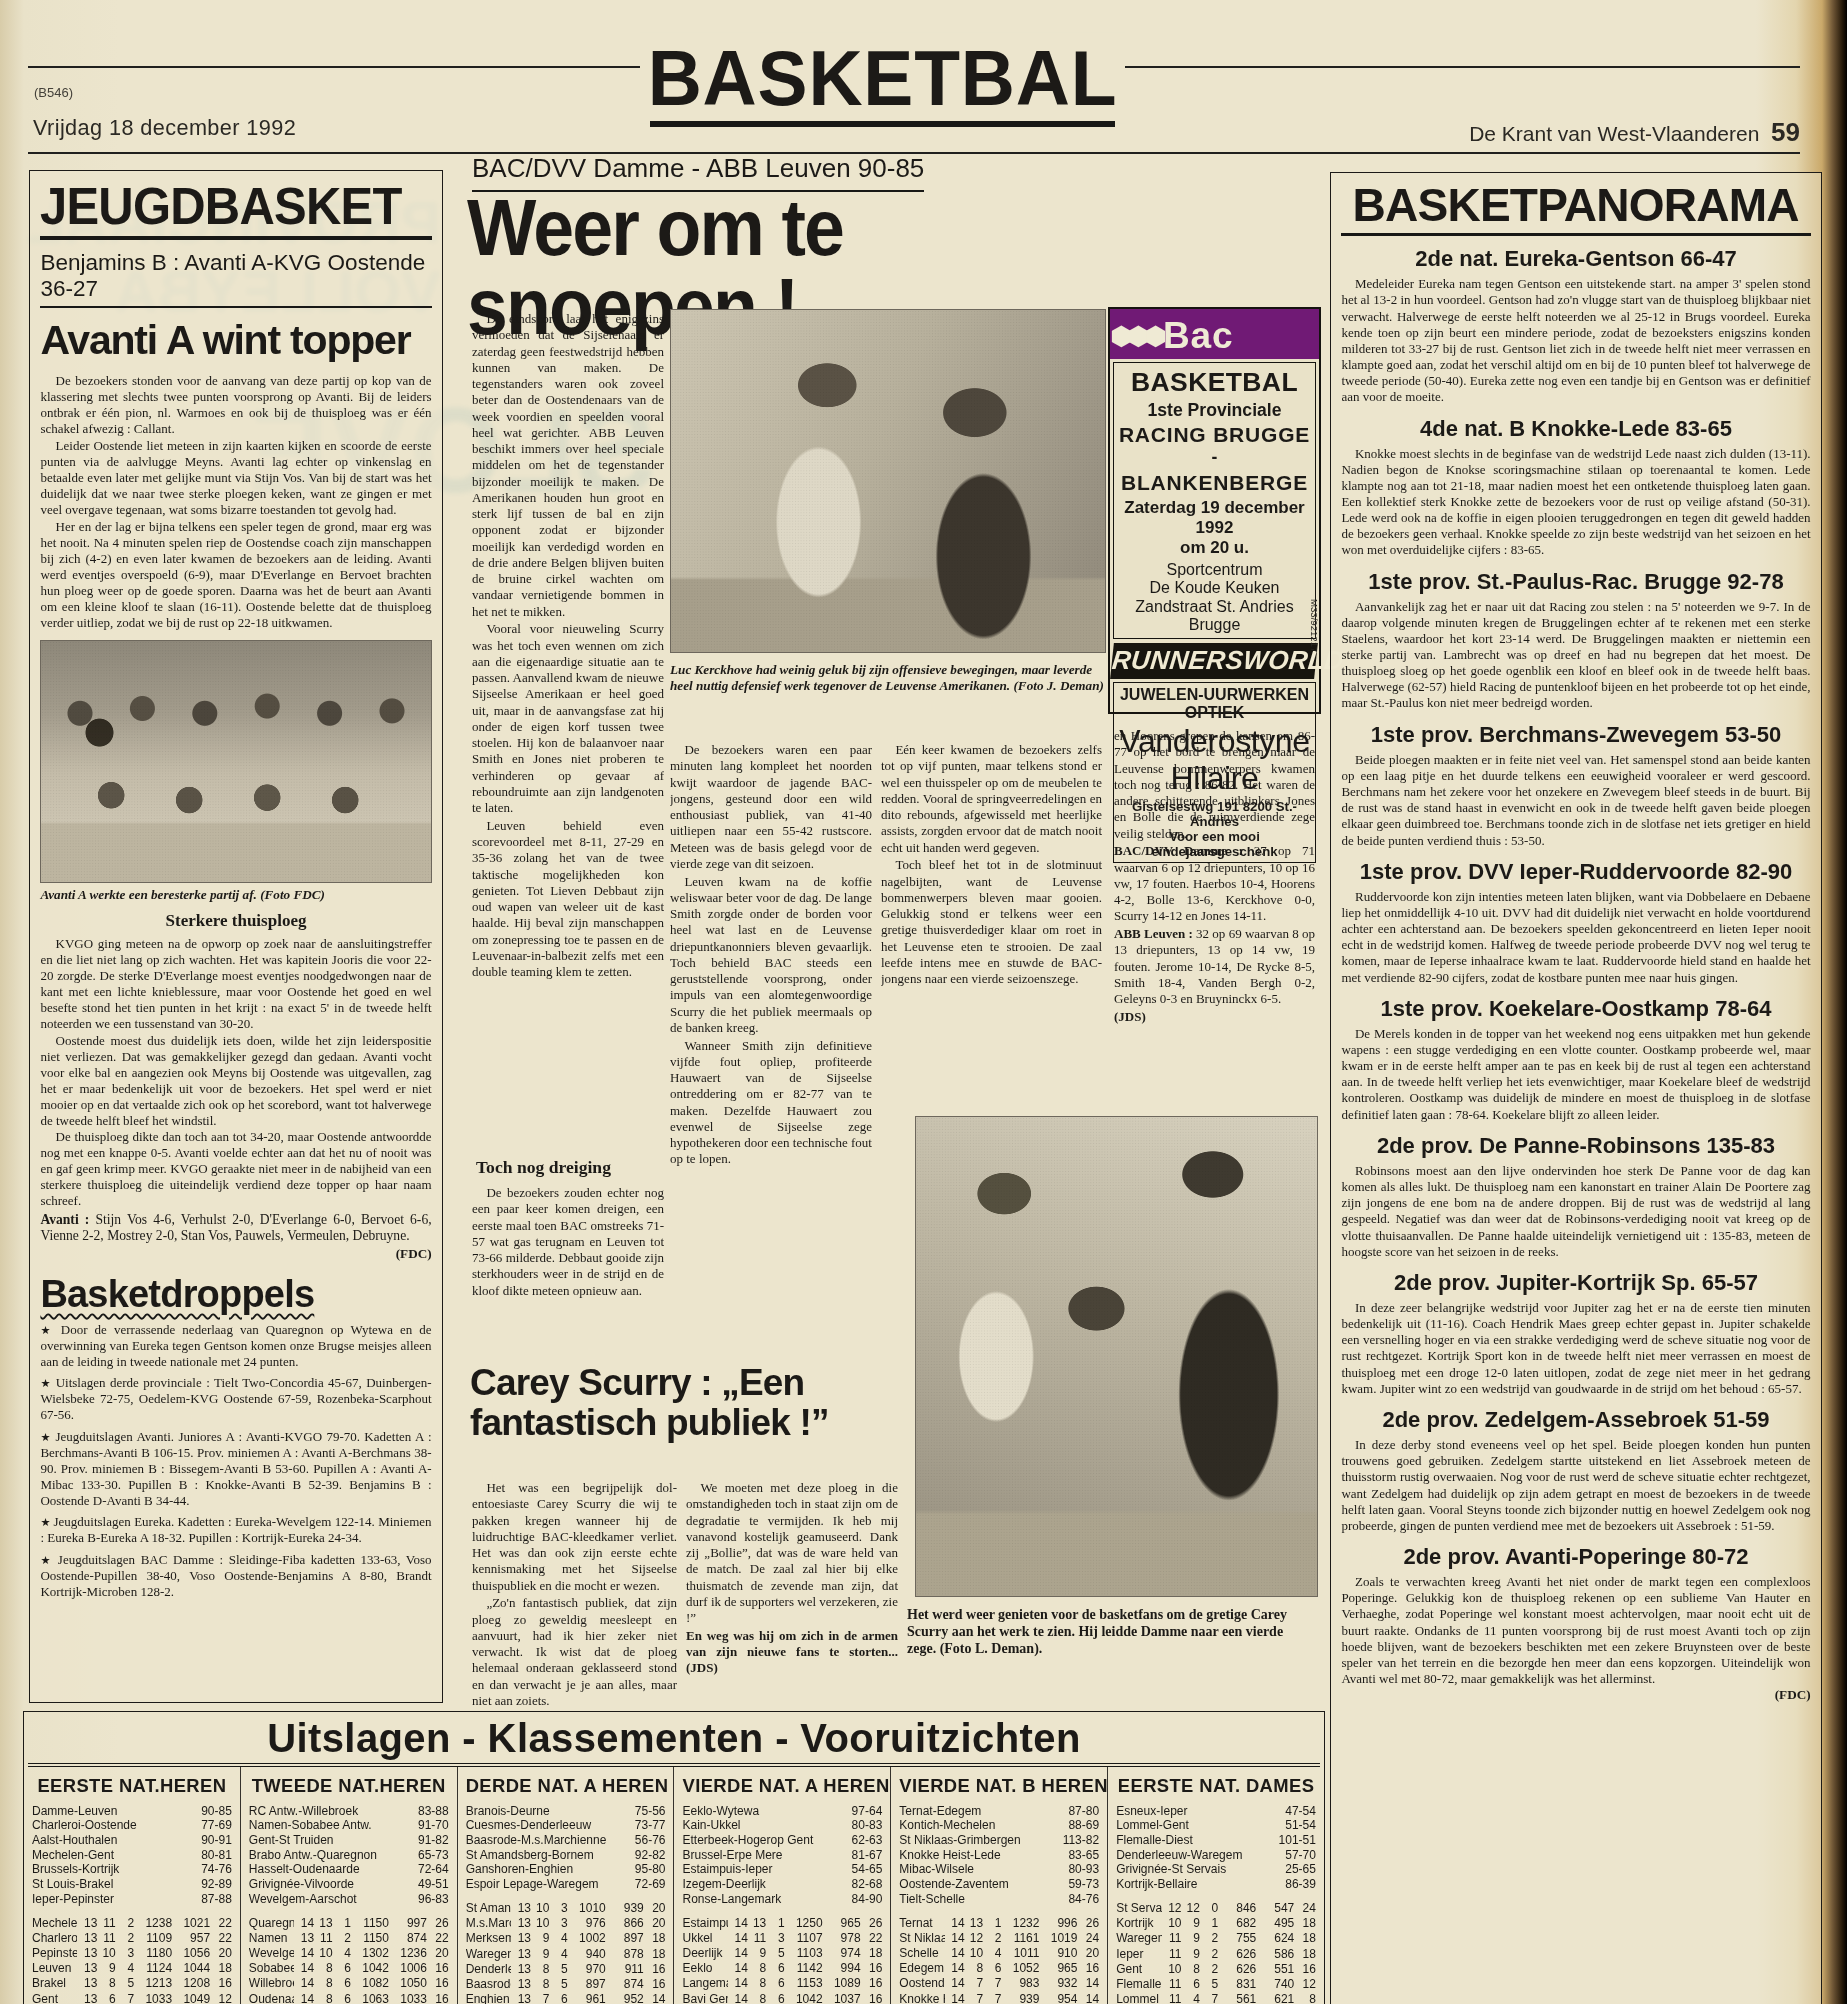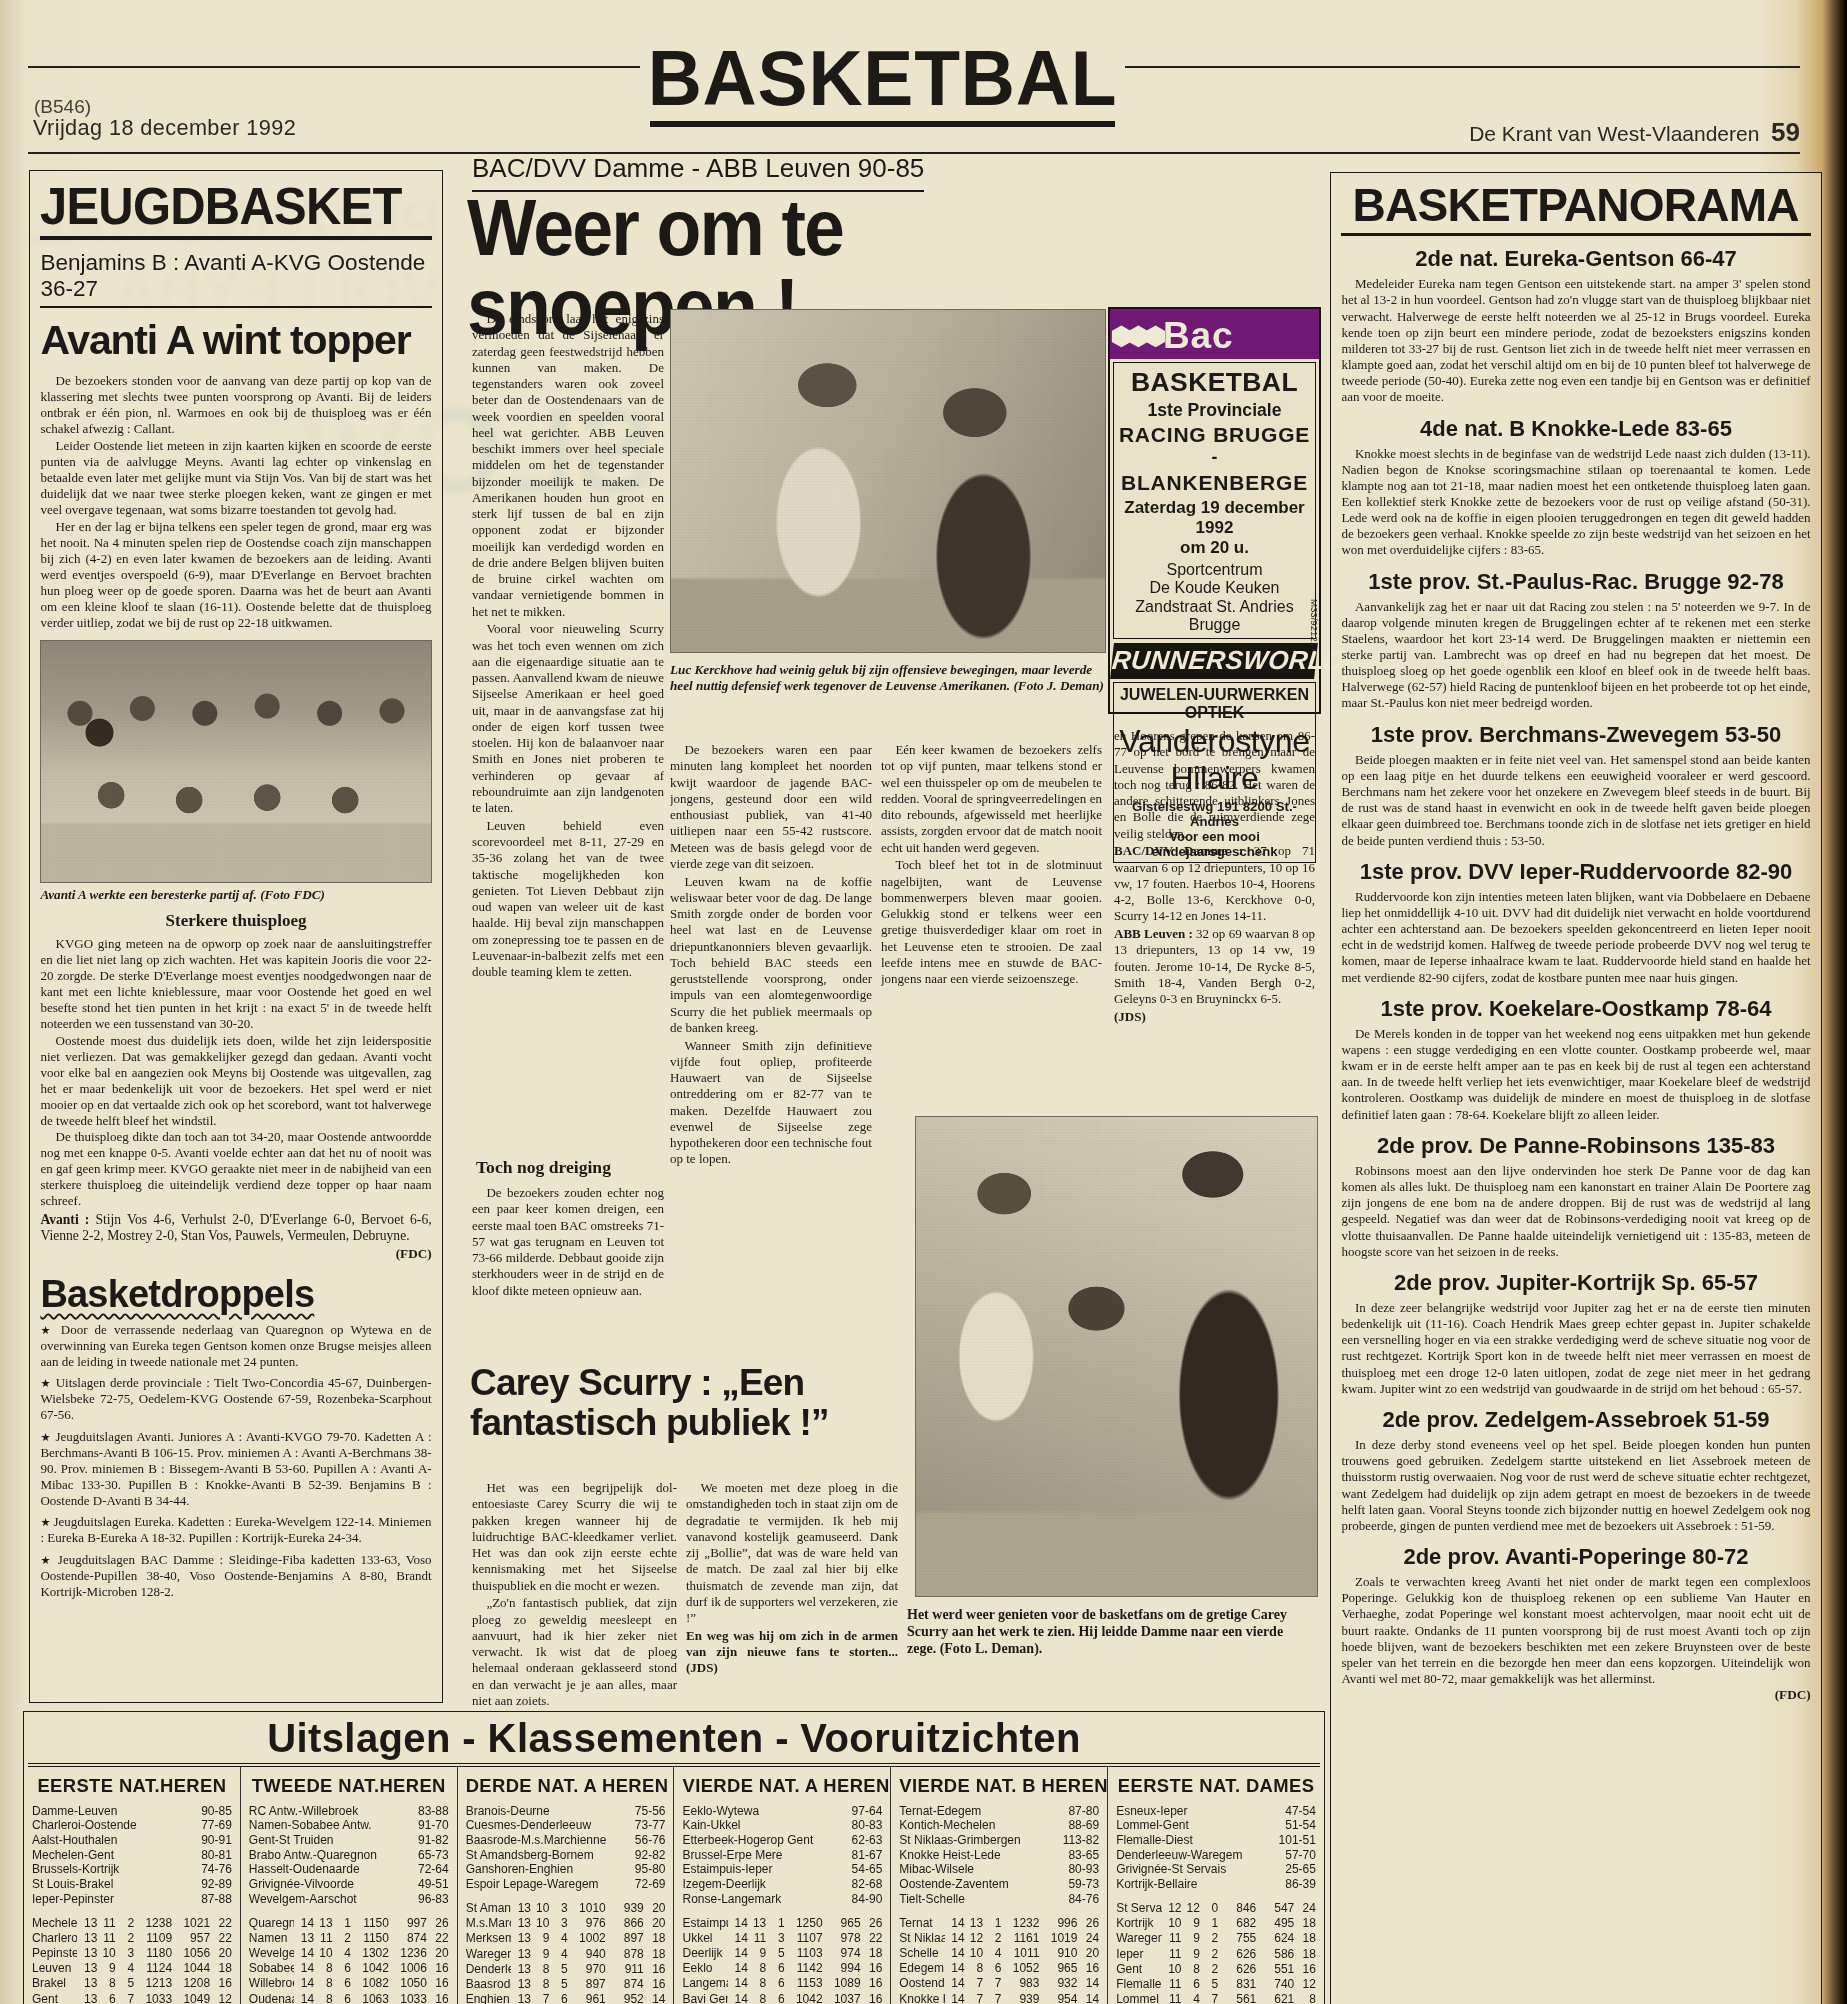--- a/index.html
+++ b/index.html
@@ -6,21 +6,21 @@
   #page{position:relative;width:1847px;height:2707px;overflow:hidden;
     background:linear-gradient(90deg,#d8cca9 0,#e9e2c9 24px,#ece5cd 120px,#ece5cd 1756px,#e3d5ae 1796px,#caa96a 1822px,#6e5535 1833px,#201507 1843px,#000 1847px);
     font-family:"Liberation Serif",serif;color:#1c1a17;}
   #page:after{content:"";position:absolute;left:0;right:0;bottom:0;height:28px;
     background:linear-gradient(0deg,#d9c countryside 0,transparent 0);}
   .ghost{position:absolute;color:#2e8296;opacity:.08;filter:blur(2.8px);font-family:"Liberation Sans",sans-serif;font-weight:900;transform:scaleX(-1);pointer-events:none;}
   .hr{position:absolute;background:#20201e;}
   .b{font-weight:bold;}
   .small{font-size:13.6px;}
   
-  .code{position:absolute;left:34px;top:96px;font-size:19px;color:#44413a;font-family:"Liberation Sans",sans-serif;}
+  .code{position:absolute;left:34px;top:85px;font-size:13px;color:#44413a;font-family:"Liberation Sans",sans-serif;}
   .date{position:absolute;left:33px;top:115px;font-size:21.7px;color:#2b2924;font-family:"Liberation Sans",sans-serif;letter-spacing:0.4px;}
   .masthead{position:absolute;left:640px;top:35px;width:485px;text-align:center;background:#ece5cd;
     font-family:"Liberation Sans",sans-serif;font-weight:900;font-size:75px;letter-spacing:0.8px;transform:scaleY(1.05);}
   .mastbar{position:absolute;left:650px;top:121px;width:465px;height:5.6px;background:#181816;}
   .paperName{position:absolute;left:1307px;top:117px;width:493px;text-align:right;font-size:21px;font-family:"Liberation Sans",sans-serif;color:#2b2924;}
   .paperName b{font-size:26px;}
   
   #leftbox{position:absolute;left:29px;top:170px;width:414px;height:1533px;border:1.6px solid #1c1a17;padding:10.4px 10.4px 4px;box-sizing:border-box;overflow:hidden;background:rgba(236,229,205,.55);}
   .jbTitle{font-family:"Liberation Sans",sans-serif;font-weight:900;font-size:51px;letter-spacing:-0.8px;transform:scaleX(.96);transform-origin:left;line-height:1;}
   .jbBar{height:3.6px;background:#18181 6;background:#181816;margin:4px 0 10.4px;}

